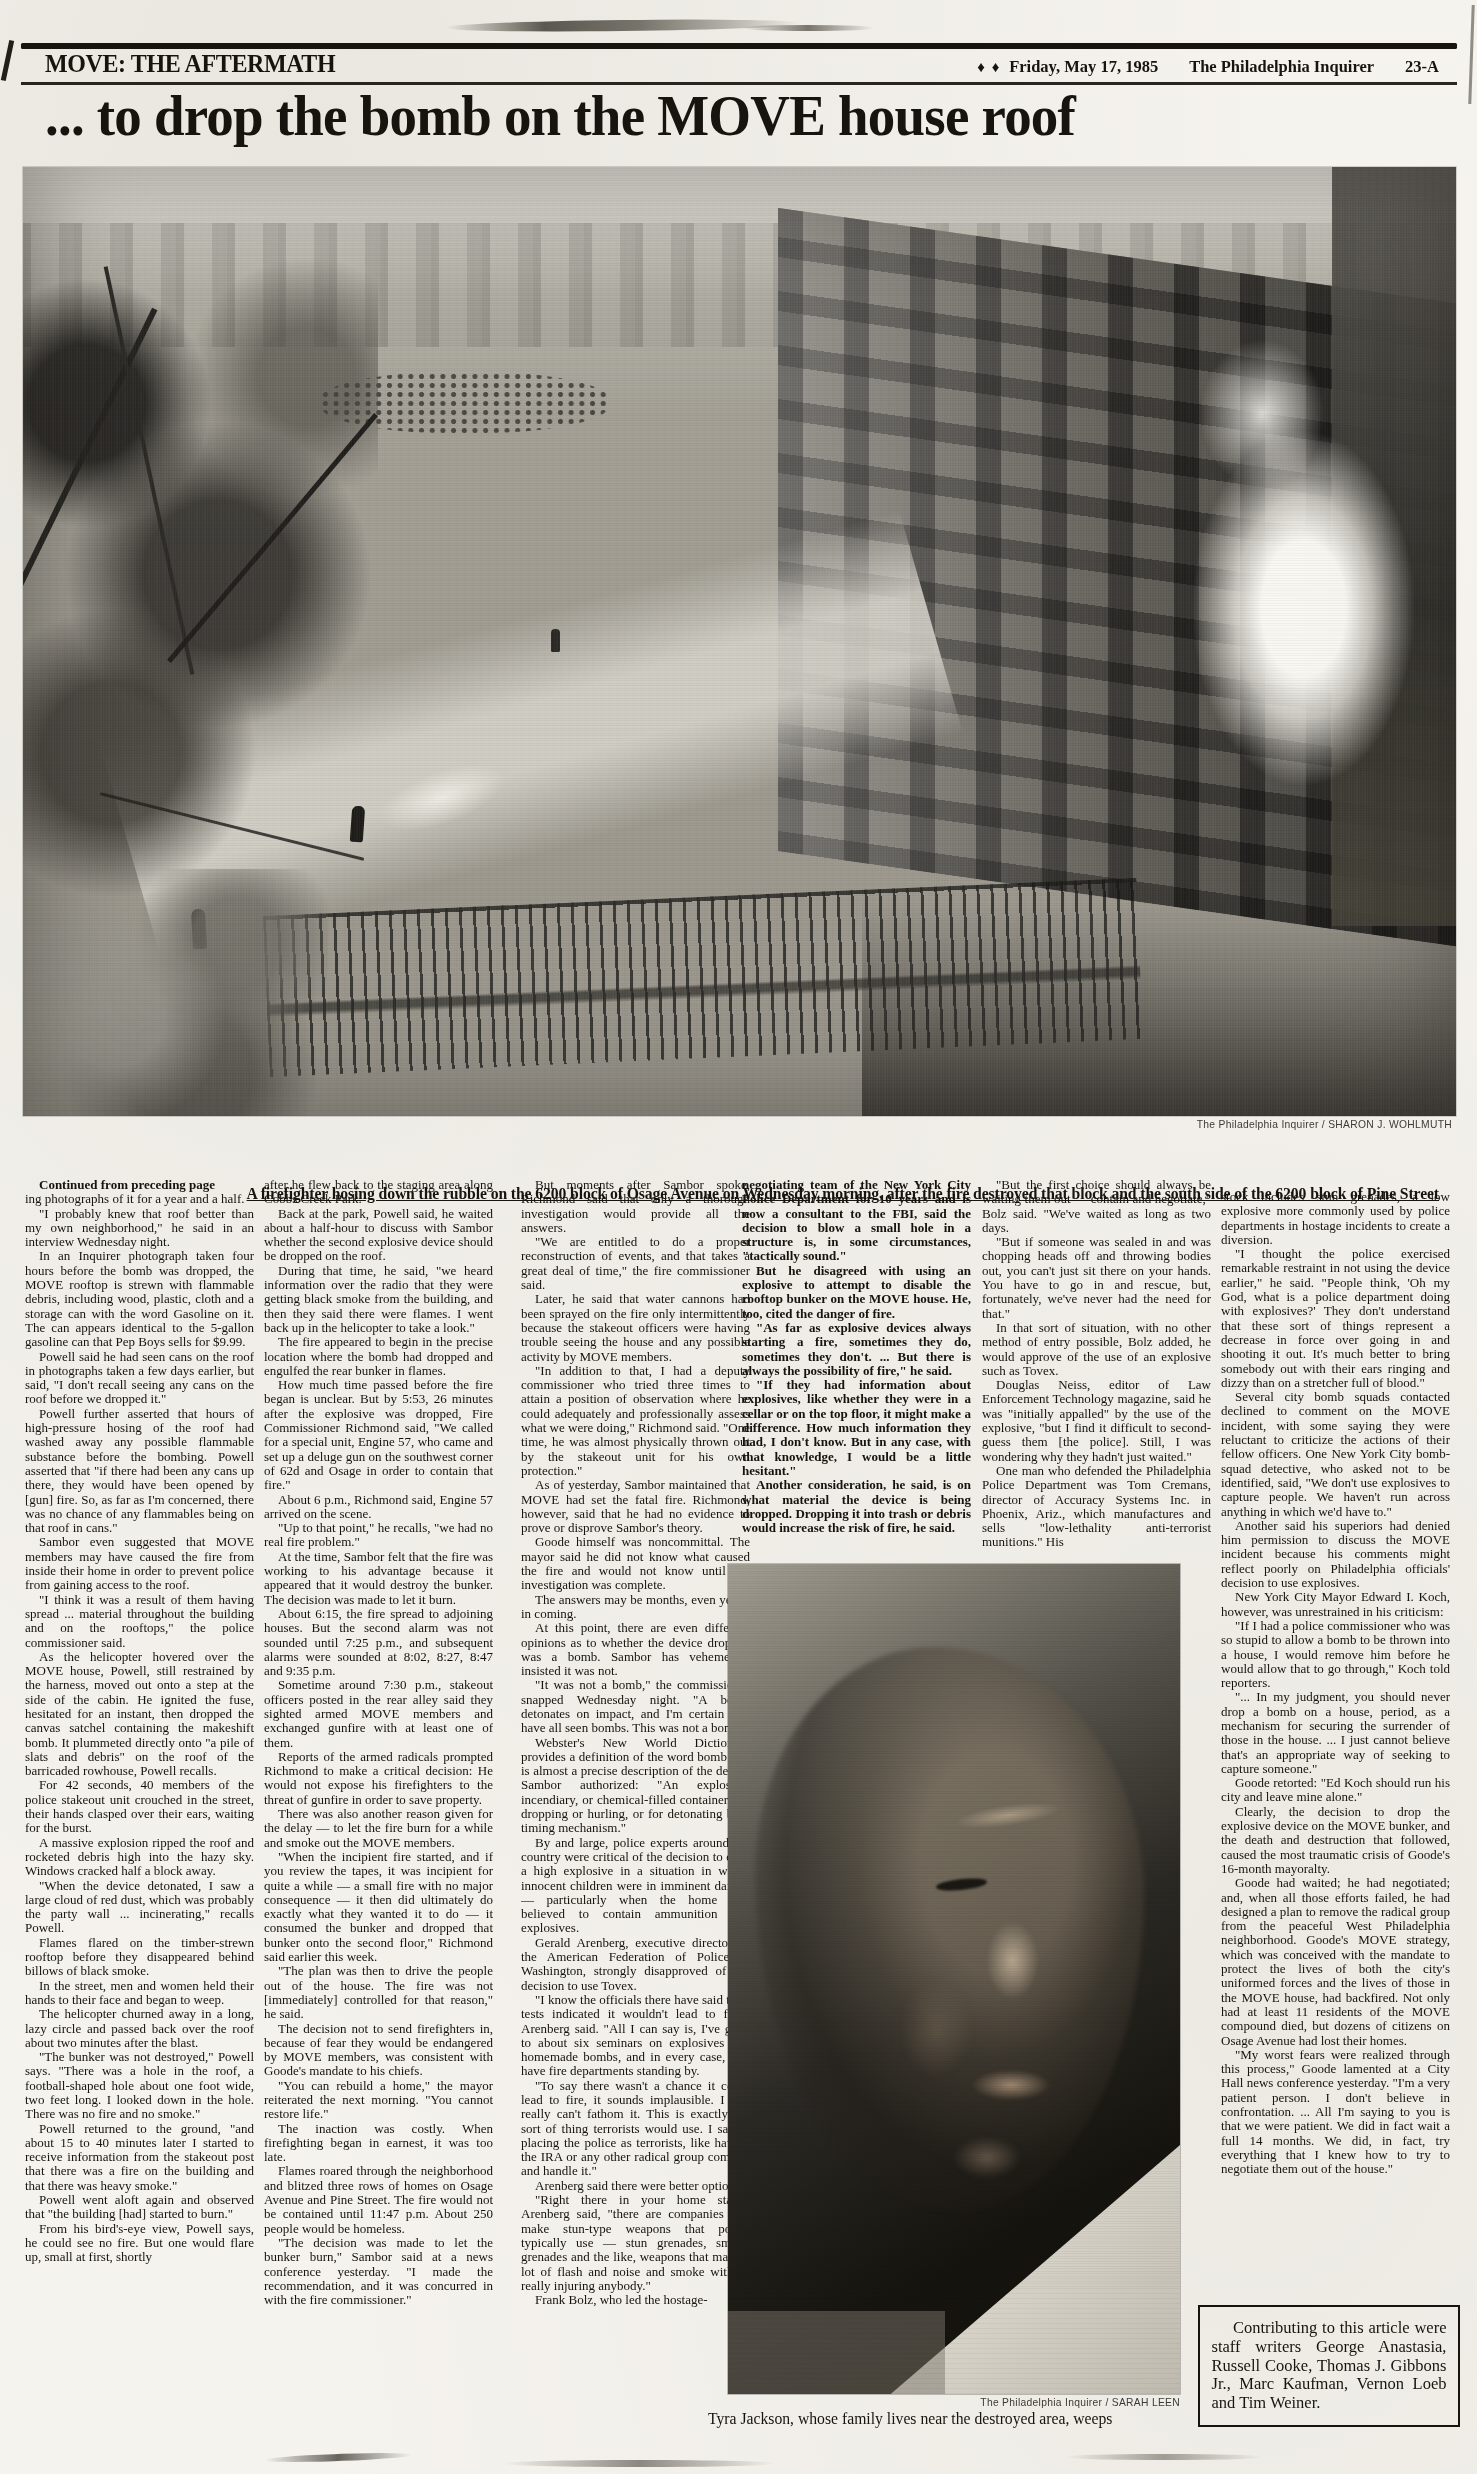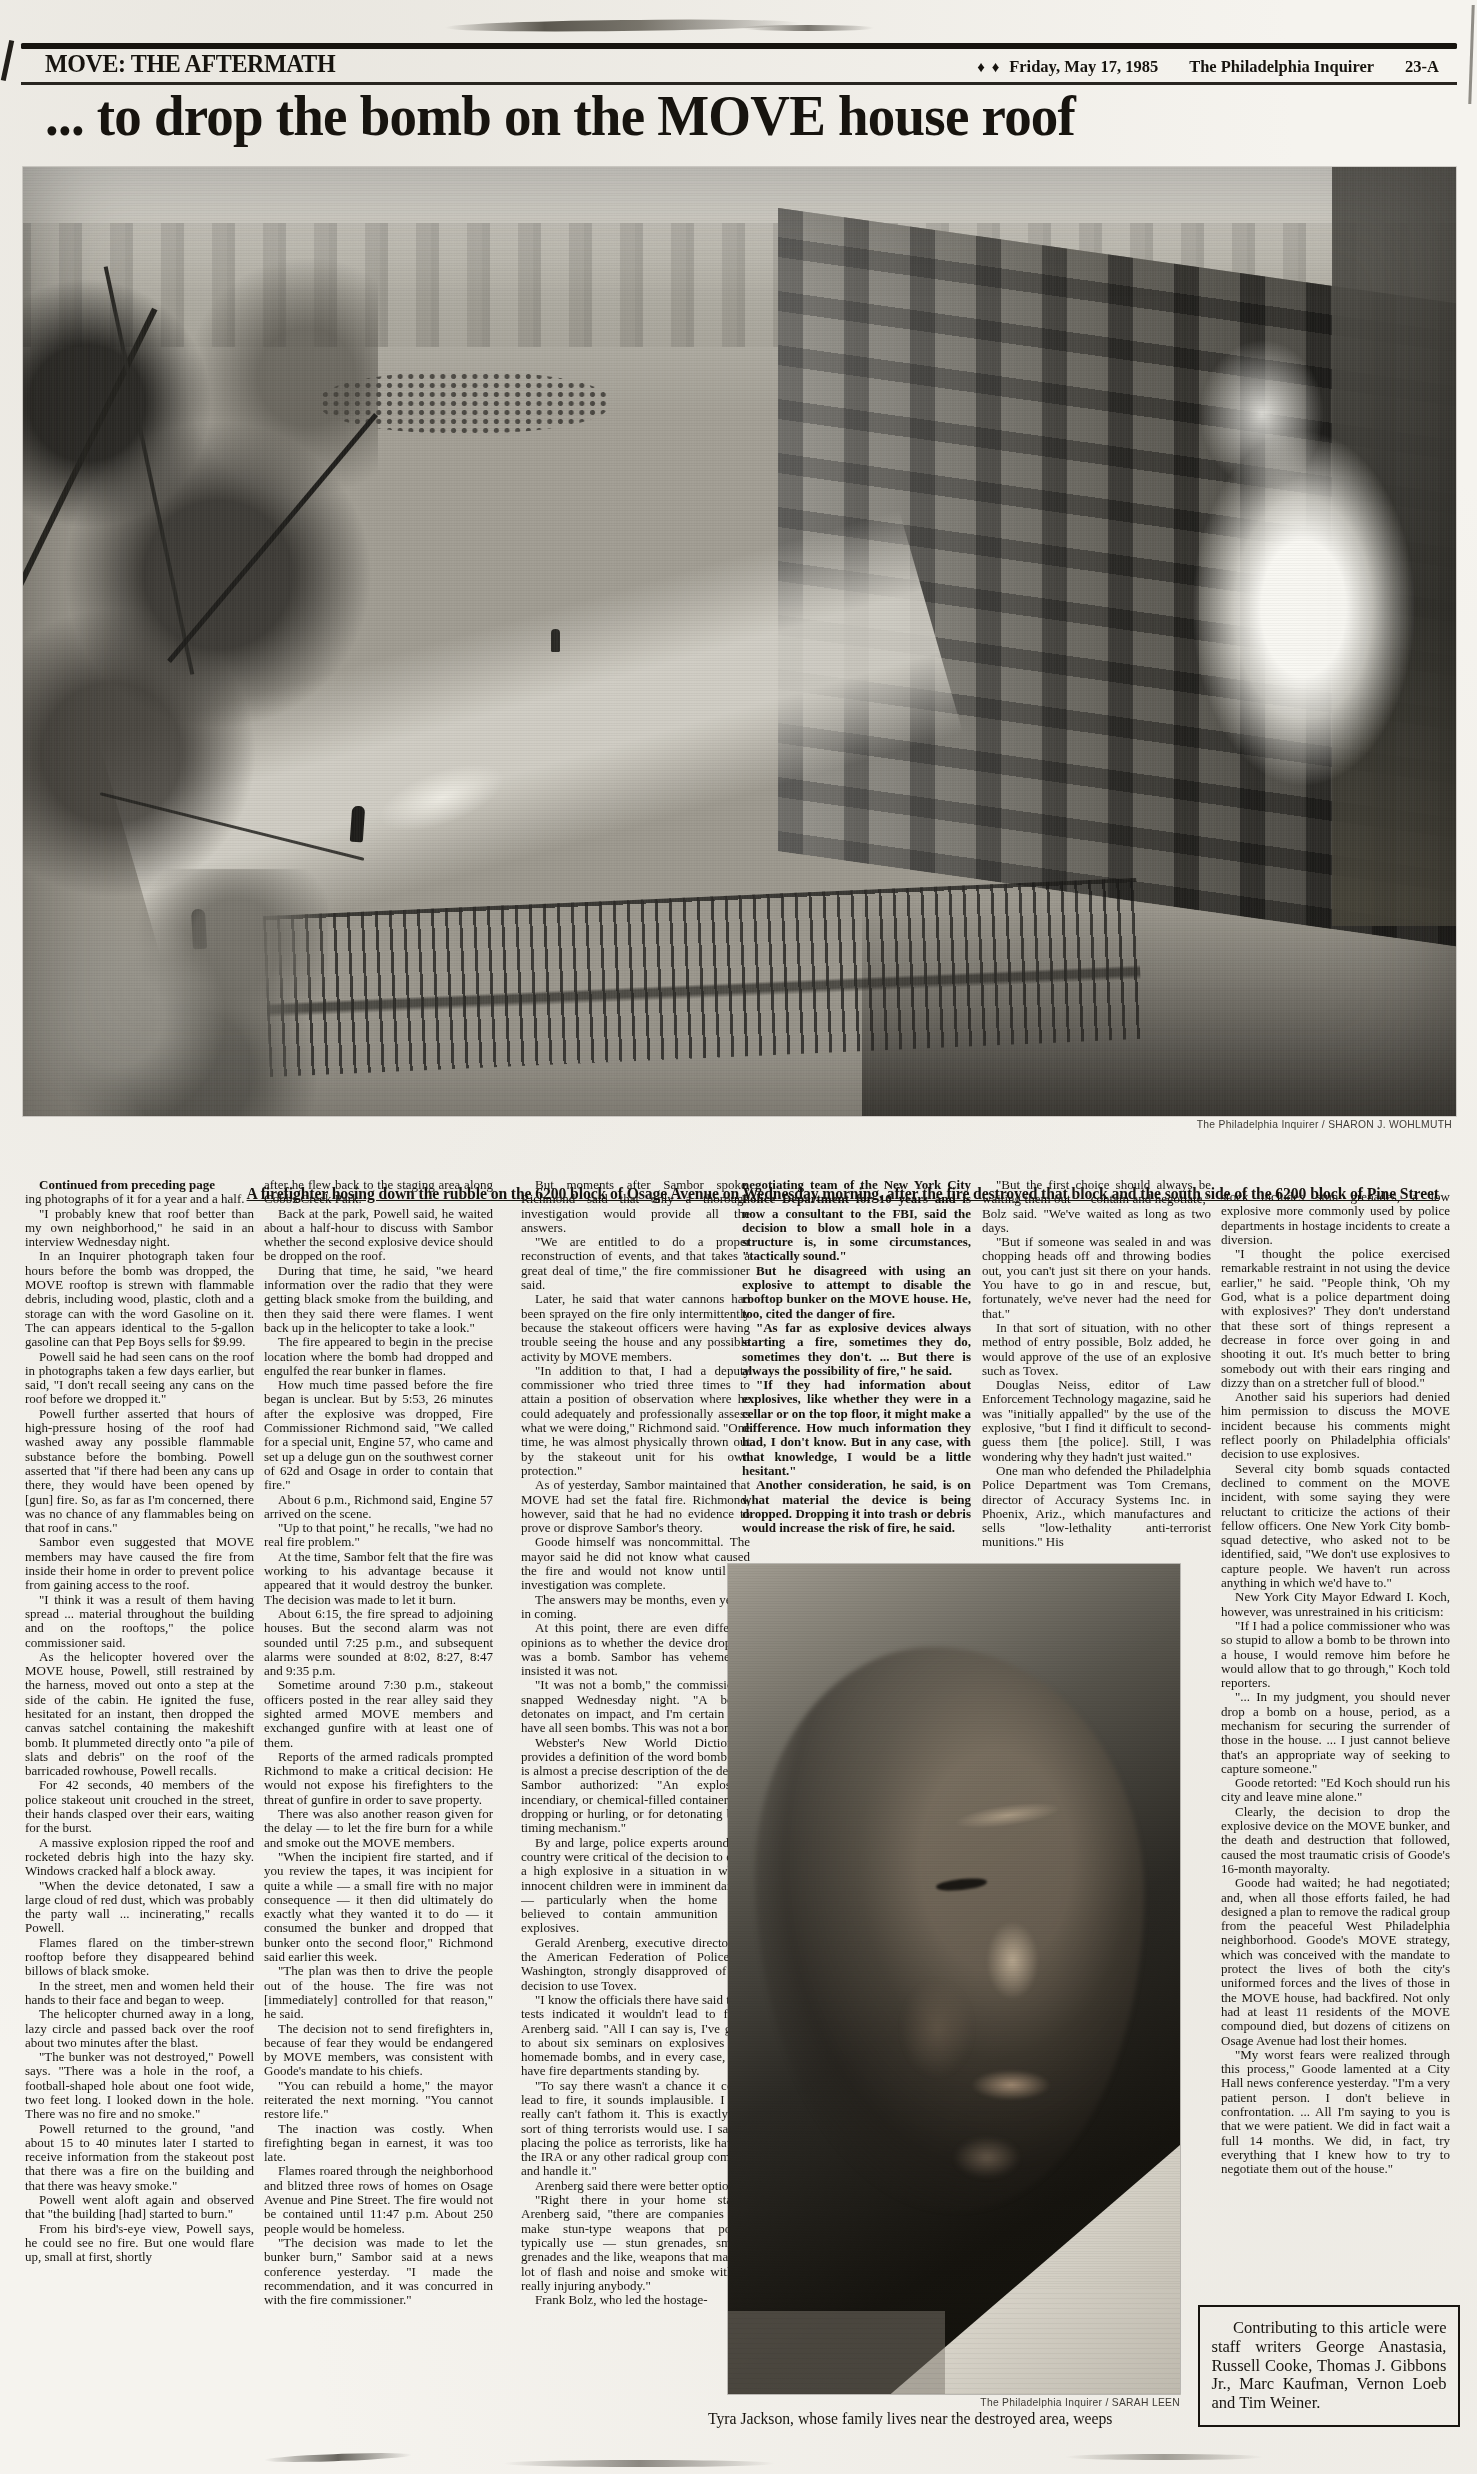--- a/index.html
+++ b/index.html
@@ -285,22 +285,22 @@
         <p>"But if someone was sealed in and was chopping heads off and throwing bodies out, you can't just sit there on your hands. You have to go in and rescue, but, fortunately, we've never had the need for that."</p>
         <p>In that sort of situation, with no other method of entry possible, Bolz added, he would approve of the use of an explosive such as Tovex.</p>
         <p>Douglas Neiss, editor of Law Enforcement Technology magazine, said he was "initially appalled" by the use of the explosive, "but I find it difficult to second-guess them [the police]. Still, I was wondering why they hadn't just waited."</p>
         <p>One man who defended the Philadelphia Police Department was Tom Cremans, director of Accuracy Systems Inc. in Phoenix, Ariz., which manufactures and sells "low-lethality anti-terrorist munitions." His</p>
       </div>
   </div>
   <div class="abs col col-6">
     <div>
         <p class="cont">stock includes stun grenades, a low explosive more commonly used by police departments in hostage incidents to create a diversion.</p>
         <p>"I thought the police exercised remarkable restraint in not using the device earlier," he said. "People think, 'Oh my God, what is a police department doing with explosives?' They don't understand that these sort of things represent a decrease in force over going in and shooting it out. It's much better to bring somebody out with their ears ringing and dizzy than on a stretcher full of blood."</p>
+        <p>Several city bomb squads contacted declined to comment on the MOVE incident, with some saying they were reluctant to criticize the actions of their fellow officers. One New York City bomb-squad detective, who asked not to be identified, said, "We don't use explosives to capture people. We haven't run across anything in which we'd have to."</p>
         <p>Another said his superiors had denied him permission to discuss the MOVE incident because his comments might reflect poorly on Philadelphia officials' decision to use explosives.</p>
-        <p>Several city bomb squads contacted declined to comment on the MOVE incident, with some saying they were reluctant to criticize the actions of their fellow officers. One New York City bomb-squad detective, who asked not to be identified, said, "We don't use explosives to capture people. We haven't run across anything in which we'd have to."</p>
         <p>New York City Mayor Edward I. Koch, however, was unrestrained in his criticism:</p>
         <p>"If I had a police commissioner who was so stupid to allow a bomb to be thrown into a house, I would remove him before he would allow that to go through," Koch told reporters.</p>
         <p>"... In my judgment, you should never drop a bomb on a house, period, as a mechanism for securing the surrender of those in the house. ... I just cannot believe that's an appropriate way of seeking to capture someone."</p>
         <p>Goode retorted: "Ed Koch should run his city and leave mine alone."</p>
         <p>Clearly, the decision to drop the explosive device on the MOVE bunker, and the death and destruction that followed, caused the most traumatic crisis of Goode's 16-month mayoralty.</p>
         <p>Goode had waited; he had negotiated; and, when all those efforts failed, he had designed a plan to remove the radical group from the peaceful West Philadelphia neighborhood. Goode's MOVE strategy, which was conceived with the mandate to protect the lives of both the city's uniformed forces and the lives of those in the MOVE house, had backfired. Not only had at least 11 residents of the MOVE compound died, but dozens of citizens on Osage Avenue had lost their homes.</p>
         <p>"My worst fears were realized through this process," Goode lamented at a City Hall news conference yesterday. "I'm a very patient person. I don't believe in confrontation. ... All I'm saying to you is that we were patient. We did in fact wait a full 14 months. We did, in fact, try everything that I knew how to try to negotiate them out of the house."</p>
       </div>
   </div>
 

